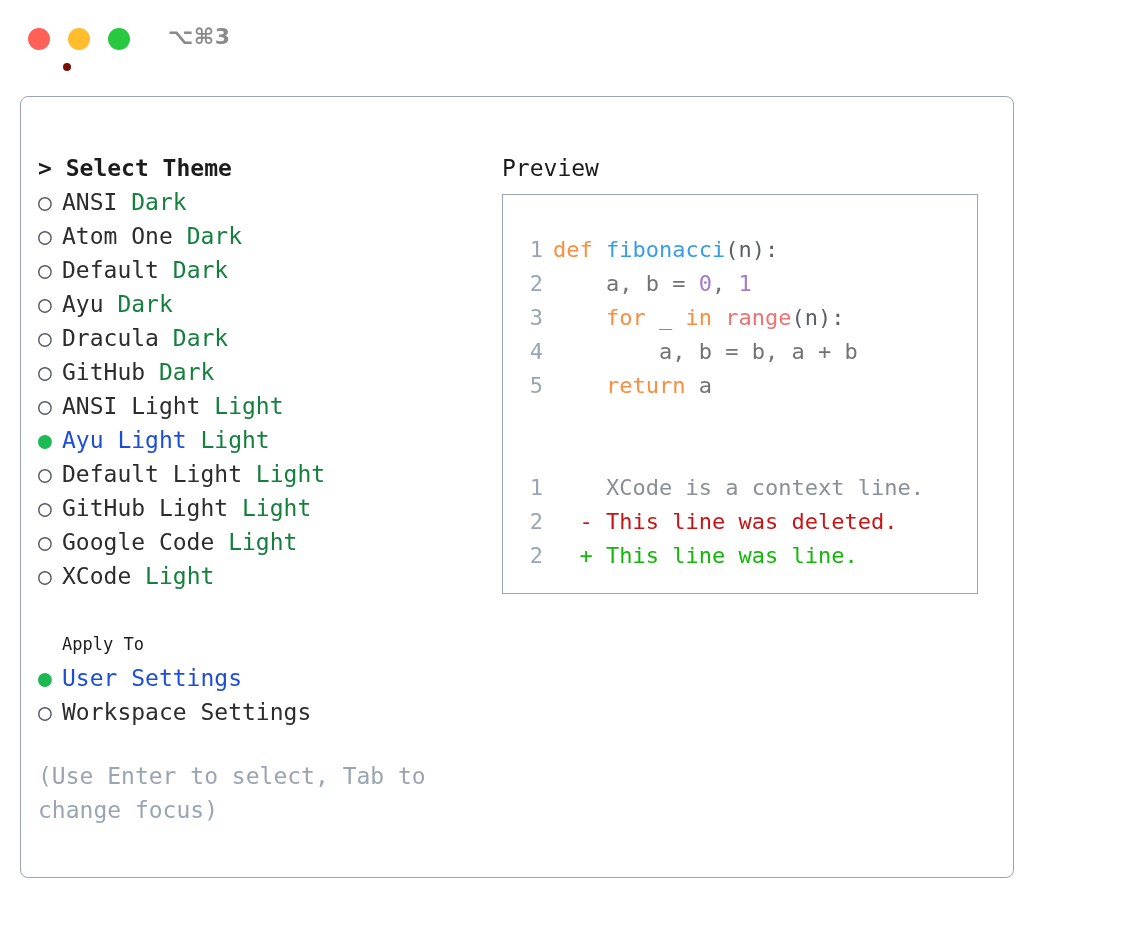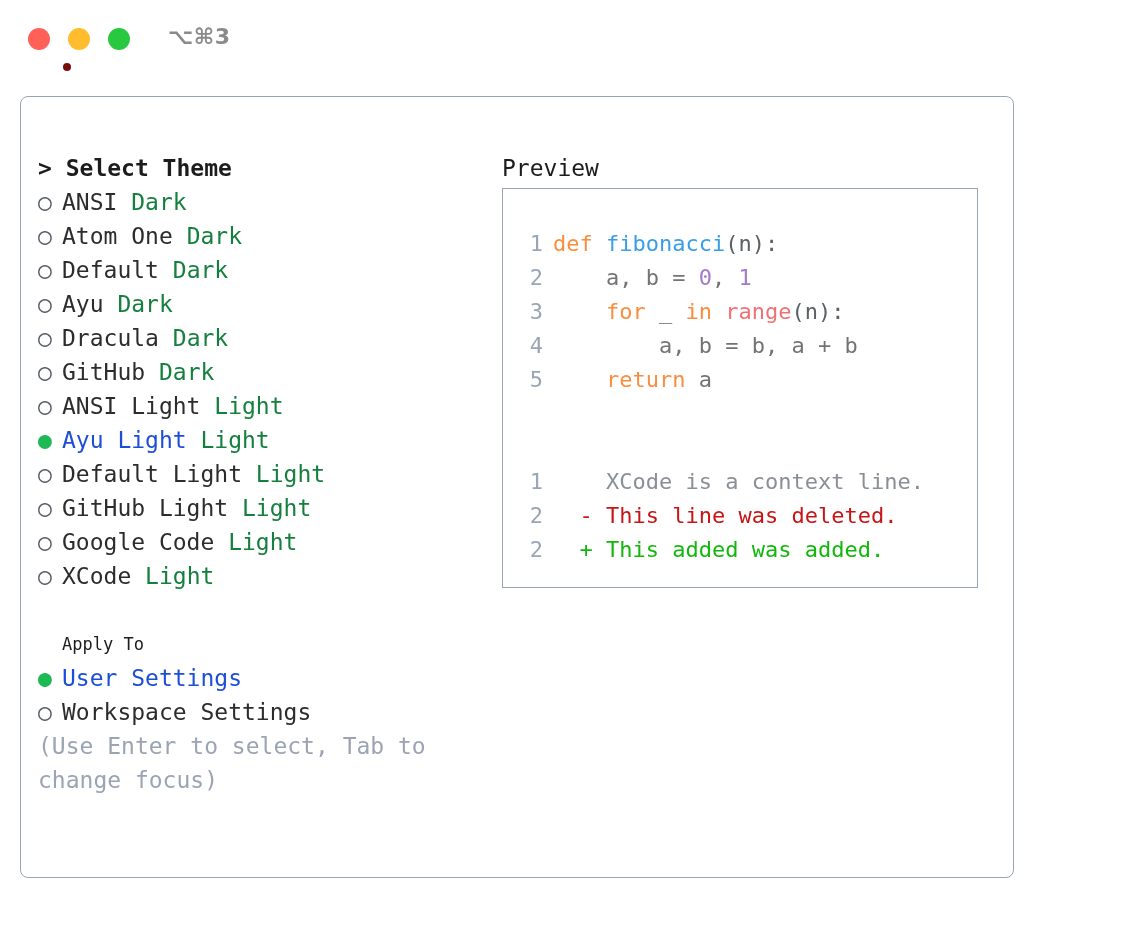--- a/index.html
+++ b/index.html
@@ -105,41 +105,42 @@
   .opt-tag { color: #15803d; text-align: center; }
   .spacer { height: 34px; }
   #apply-header {
     font-size: 17px;
     color: #1c1c1c;
     line-height: 34px;
     white-space: pre;
     padding-left: 24px;
   }
   #hint {
+    margin-top: 30px;
     font-size: 23px;
     line-height: 34px;
     color: #9aa4b2;
     width: 400px;
     white-space: normal;
   }
 
   
   #preview-panel {
     position: absolute;
     left: 481px;
     top: 54px;
     width: 500px;
   }
   #preview-title {
     font-size: 23px;
     color: #1c1c1c;
     line-height: 34px;
   }
   #preview-box {
-    margin-top: 3px;
+    margin-top: 9px;
     width: 476px;
     height: 400px;
     border: 1.6px solid #9aa5b4;
     box-sizing: border-box;
     background: #ffffff;
     padding: 38px 0 0 18px;
   }
   .code-line {
     font-size: 22px;
     line-height: 34px;
@@ -217,19 +218,19 @@
             <div class="code-line"><span class="lineno">2</span><span class="tok-plain">    a, b = </span><span class="tok-num">0</span><span class="tok-plain">, </span><span class="tok-num">1</span></div>
             <div class="code-line"><span class="lineno">3</span><span class="tok-plain">    </span><span class="tok-kw">for</span><span class="tok-plain"> _ </span><span class="tok-kw">in</span><span class="tok-plain"> </span><span class="tok-call">range</span><span class="tok-punc">(n):</span></div>
             <div class="code-line"><span class="lineno">4</span><span class="tok-plain">        a, b = b, a + b</span></div>
             <div class="code-line"><span class="lineno">5</span><span class="tok-plain">    </span><span class="tok-kw">return</span><span class="tok-plain"> a</span></div>
           </div>
         <div class="blank-line"></div>
         <div class="blank-line"></div>
         <div id="diff-block">
             <div class="code-line"><span class="lineno">1</span><span class="diff-ctx">   </span><span class="diff-ctx"> XCode is a context line.</span></div>
             <div class="code-line"><span class="lineno">2</span><span class="diff-del">  -</span><span class="diff-del"> This line was deleted.</span></div>
-            <div class="code-line"><span class="lineno">2</span><span class="diff-add">  +</span><span class="diff-add"> This added was added.</span></div>
+            <div class="code-line"><span class="lineno">2</span><span class="diff-add">  +</span><span class="diff-add"> This line was line.</span></div>
           </div>
       </div>
     </div>
 
   </div>
 </div>
 
 </body></html>

